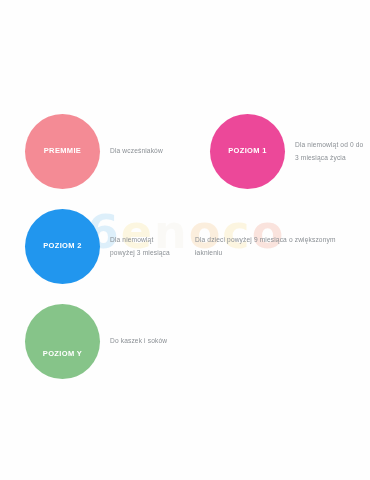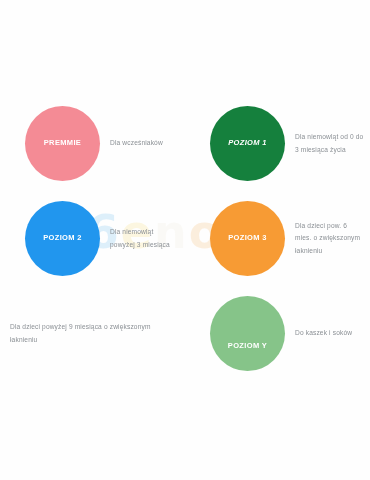--- a/index.html
+++ b/index.html
@@ -47,21 +47,21 @@
   .wm-1 { color: #3aa3e8; }
   .wm-2 { color: #f3d14a; }
   .wm-3 { color: #e8e3d2; }
   .wm-4 { color: #f1a03a; }
   .wm-5 { color: #f3c94a; }
   .wm-6 { color: #e85f3a; }
 
   #grid {
     position: absolute;
     left: 0;
-    top: 96px;
+    top: 104px;
     width: 295px;
     z-index: 2;
     display: grid;
     grid-template-columns: 185px 185px;
     grid-template-rows: 95px 95px 95px;
   }
 
   .cell {
     display: flex;
     align-items: center;
@@ -117,39 +117,33 @@
   <div id="grid">
 
     <div class="cell">
       <div class="circle" style="background-color: rgb(244, 139, 149);">
         <span class="circle-label" style="color: rgb(255, 255, 255);">PREMMIE</span>
       </div>
       <div class="desc" style="color: rgb(138, 143, 148);">Dla wcześniaków</div>
     </div>
 
     <div class="cell">
-      <div class="circle" style="background-color: #15803d; font-style: italic;">
+      <div class="circle" style="background-color: #ec4899;">
         <span class="circle-label" style="color: rgb(255, 255, 255);">POZIOM 1</span>
       </div>
       <div class="desc" style="color: rgb(138, 143, 148);">Dla niemowląt od 0 do 3 miesiąca życia</div>
     </div>
 
     <div class="cell">
       <div class="circle" style="background-color: rgb(33, 150, 238);">
         <span class="circle-label" style="color: rgb(255, 255, 255); text-align: right;">POZIOM 2</span>
       </div>
       <div class="desc" style="color: rgb(138, 143, 148);">Dla niemowląt powyżej 3 miesiąca</div>
     </div>
 
-    <div class="cell">
-      <div class="circle" style="background-color: rgb(247, 155, 52);">
-        <span class="circle-label" style="color: rgb(255, 255, 255);">POZIOM 3</span>
-      </div>
-      <div class="desc" style="color: rgb(138, 143, 148);">Dla dzieci pow. 6 mies. o zwiększonym łaknieniu</div>
-    </div>
 
     <div class="cell">
       <div class="desc" style="color: rgb(138, 143, 148);">Dla dzieci powyżej 9 miesiąca o zwiększonym łaknieniu</div>
     </div>
 
     <div class="cell">
       <div class="circle" style="background-color: rgb(134, 196, 137);">
         <span class="circle-label" style="color: rgb(255, 255, 255); margin-top: 26px;">POZIOM Y</span>
       </div>
       <div class="desc" style="color: rgb(138, 143, 148);">Do kaszek i soków</div>

